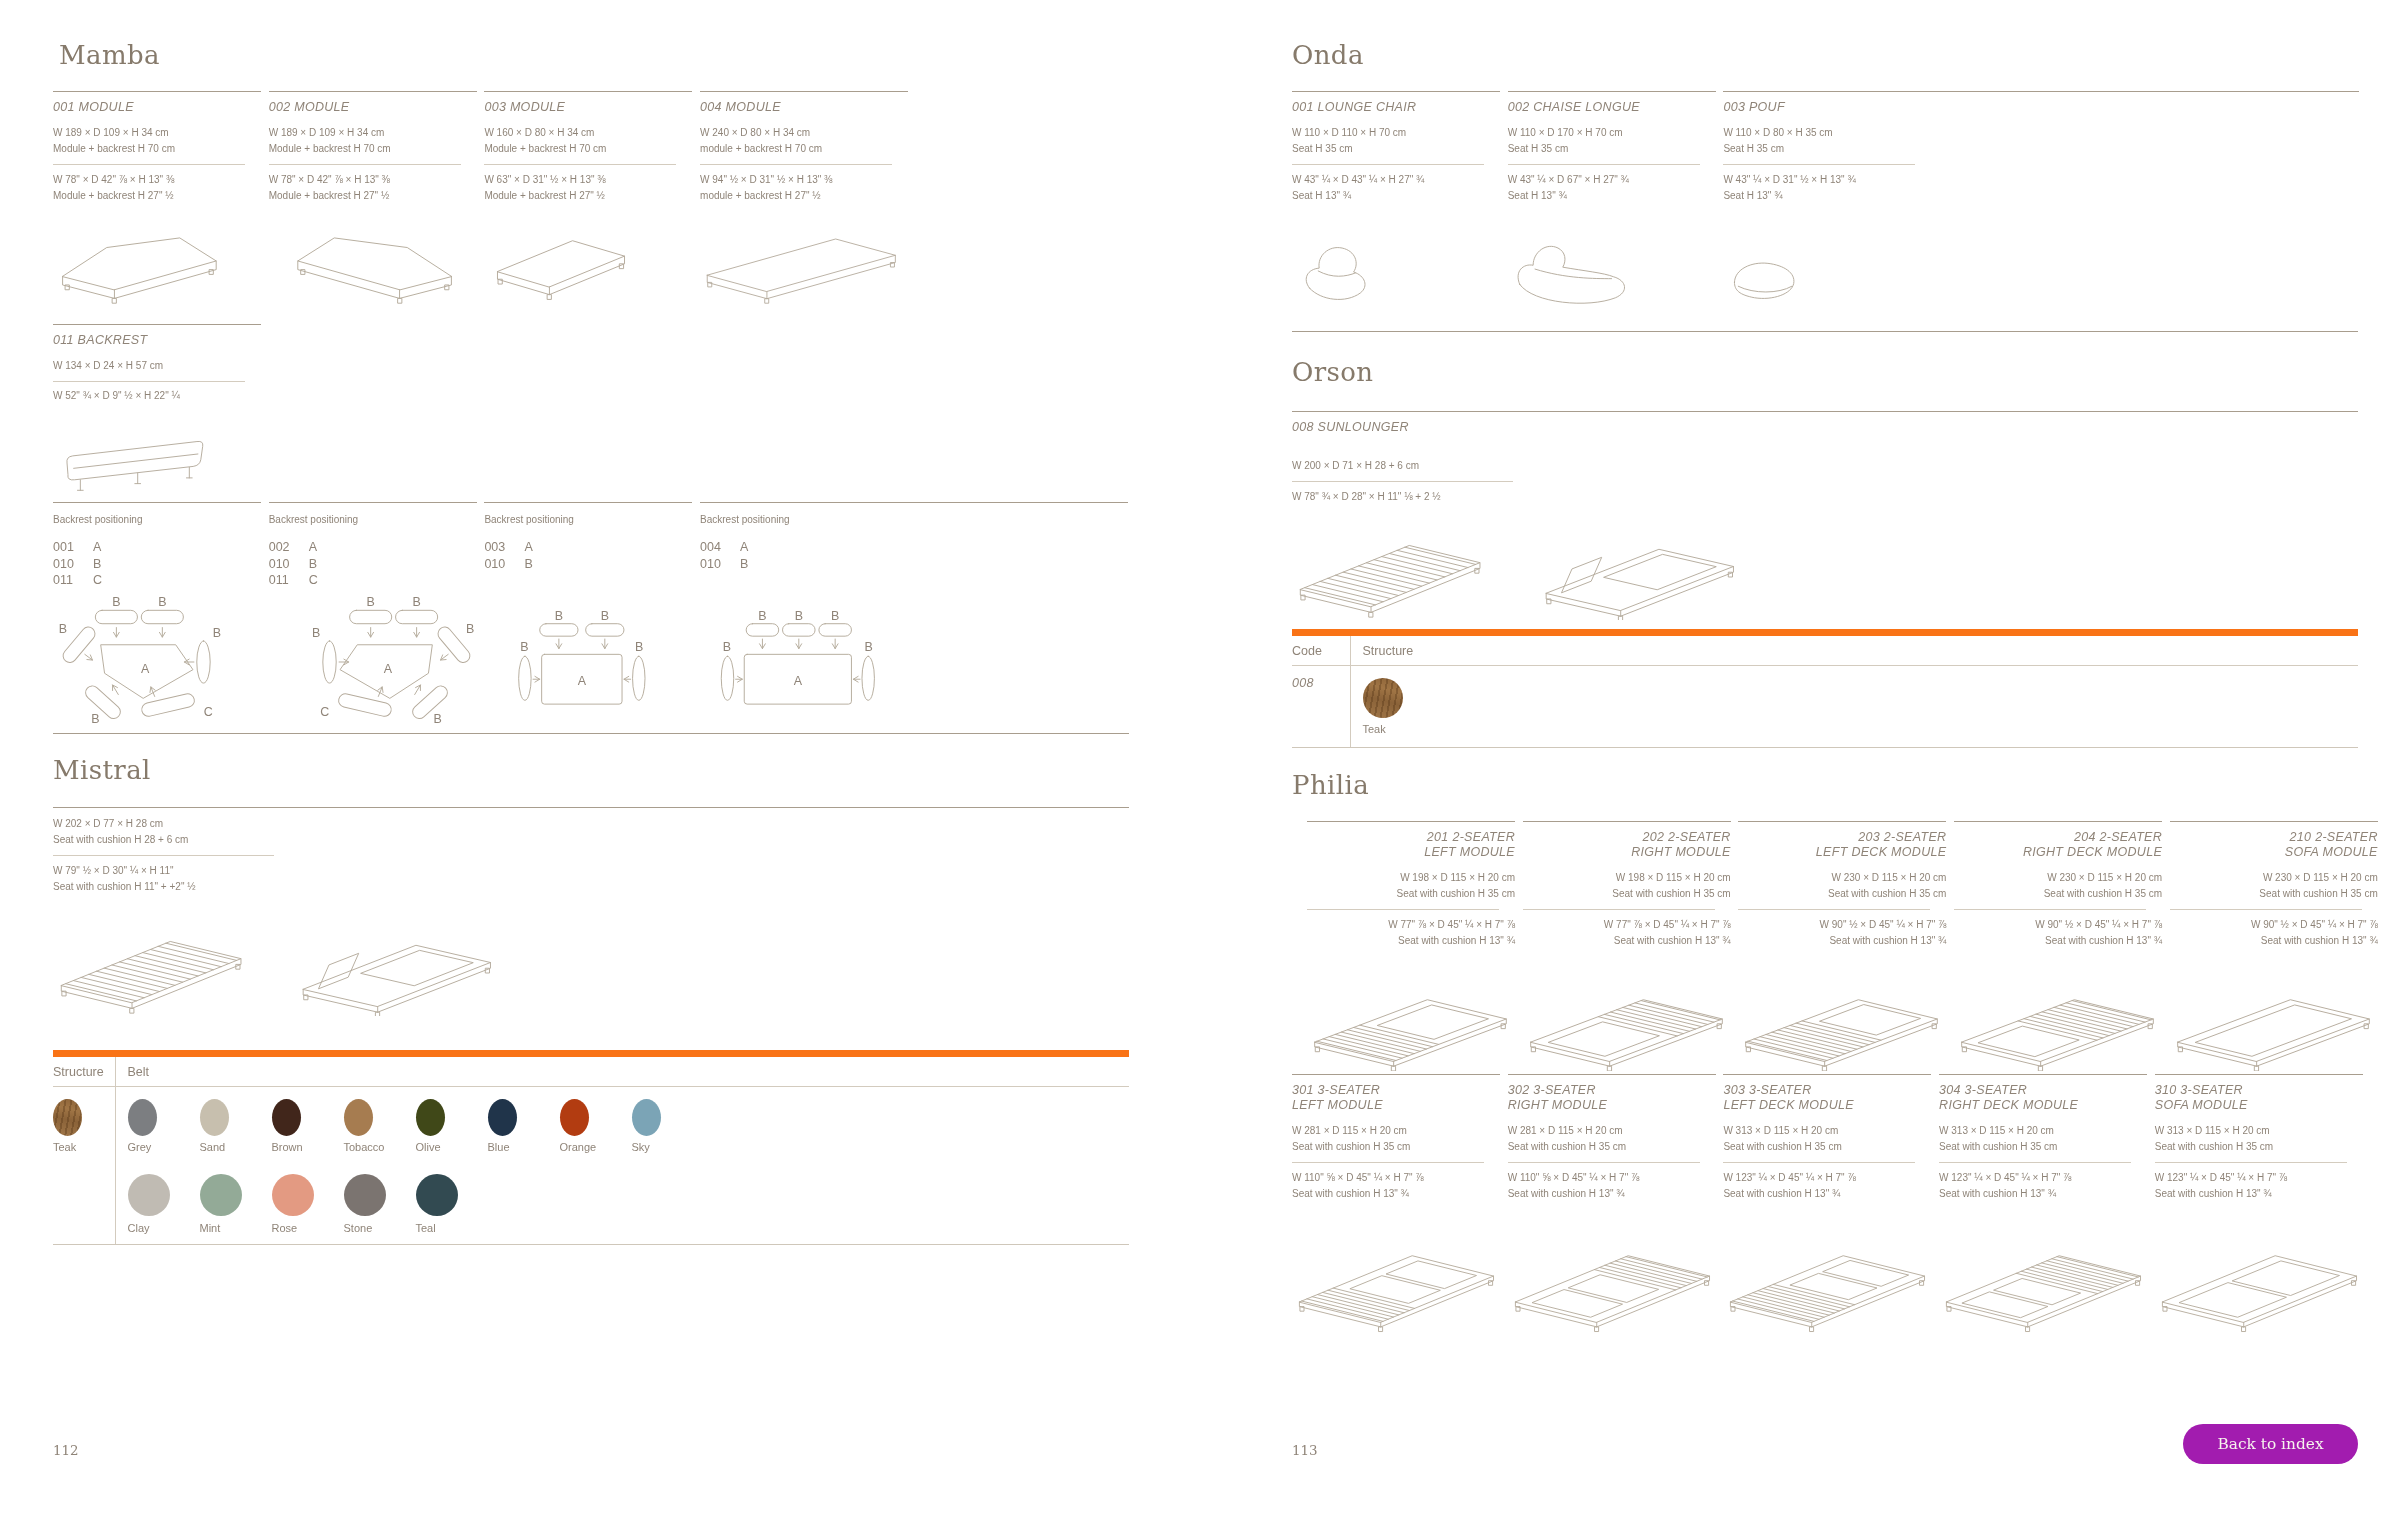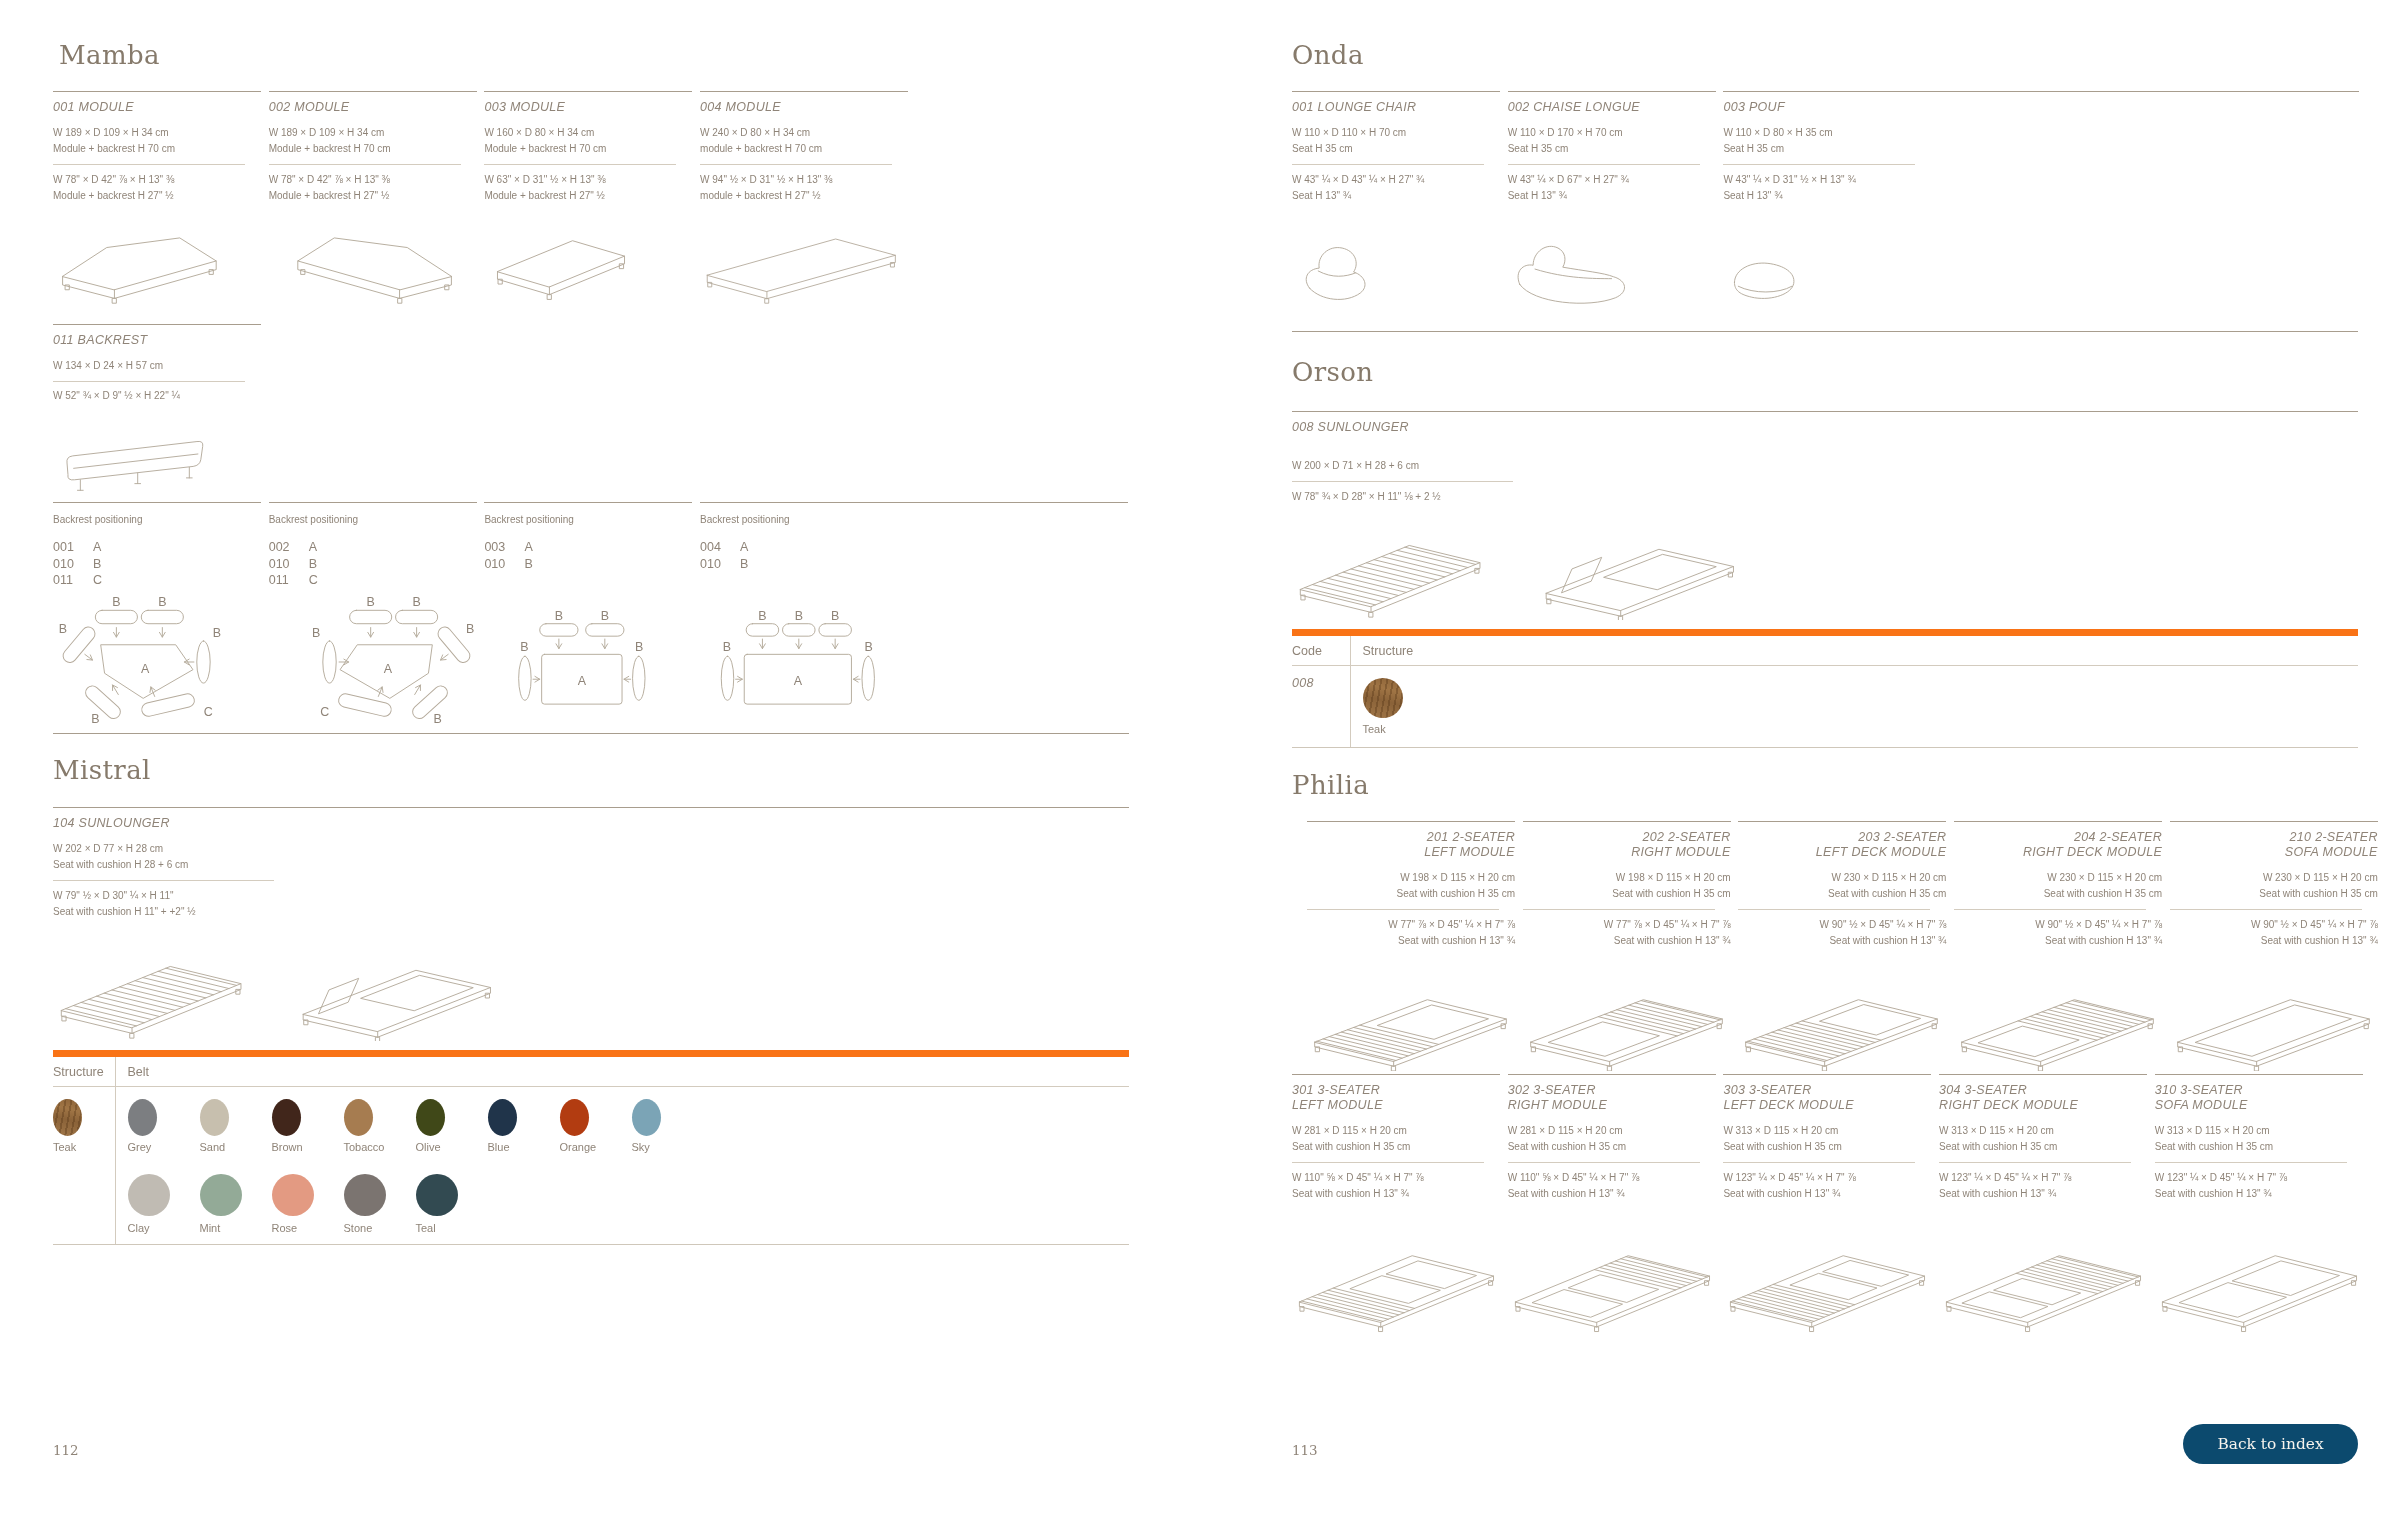--- a/index.html
+++ b/index.html
@@ -41,21 +41,21 @@
   .swatch-row{display:flex;padding:11.5px 0 9.6px;}
   .swatch{width:72px;display:flex;flex-direction:column;align-items:flex-start;}
   .sw{border-radius:50%;}
   .sw-ellipse{width:29px;height:37px;}
   .sw-circle{width:42px;height:42px;}
   .sw-circle-lg{width:40px;height:40px;}
   .sw-label{font-size:11px;margin-top:5.8px;white-space:nowrap;}
   .wood{background:
     repeating-linear-gradient(100deg, rgba(70,40,12,.30) 0 1.9px, rgba(255,255,255,0) 1.9px 5.8px),
     linear-gradient(15deg,#a2784a,#8a6238 45%,#a07545 70%,#8a6136);}
-  .back-btn{width:175px;height:40px;border:none;border-radius:20px;background:#0c4a6e;
+  .back-btn{width:175px;height:40px;border:none;border-radius:20px;background:#a21caf;
             color:#f7f4ee;font-family:"DejaVu Serif",serif;font-size:15.4px;cursor:pointer;}
 </style>
 </head>
 <body>
 
 <section class="abs" style="left:0;top:0;width:1201px;height:1515px;">
   <div class="abs title" style="left:59px;top:40px;">Mamba</div>
   <div id="mamba-grid" class="abs grid g-mamba" style="left:53px;top:91px;grid-template-columns:repeat(4,208px);">
       <div class="card">
         <div class="code">
@@ -350,23 +350,20 @@
               <text class="dtext" x="176" y="58" text-anchor="middle">B</text>
               <line x1="167" y1="88" x2="160" y2="88"></line>
               <path d="M165.0 85.0 L160 88 L165.0 91.0"></path>
             </g>
           </svg></div>
       </div>
     </div>
 
   <div class="abs title" style="left:53px;top:755px;">Mistral</div>
   <div id="mistral-card" class="abs card" style="left:53px;top:807px;width:1076px;">
-      <div class="code" style="margin-bottom: 9.6px;">
-        <div>104 SUNLOUNGER</div>
-      </div>
       <div class="dims">W 202 × D 77 × H 28 cm
 Seat with cushion H 28 + 6 cm</div>
       <div class="subrule wide"></div>
       <div class="dims">W 79" ½ × D 30" ¼ × H 11"
 Seat with cushion H 11" + +2" ½</div>
       <div class="mistral-draws">
         <div><svg width="202" height="86" viewBox="0 0 210 90">
             <g class="ln">
               <path d="M8.0 58.0 L122.0 12.0 L196.0 30.0 L82.0 76.0 Z"></path>
               <path d="M8 58 L8 64 L82 82 L196 36 L196 30"></path>

